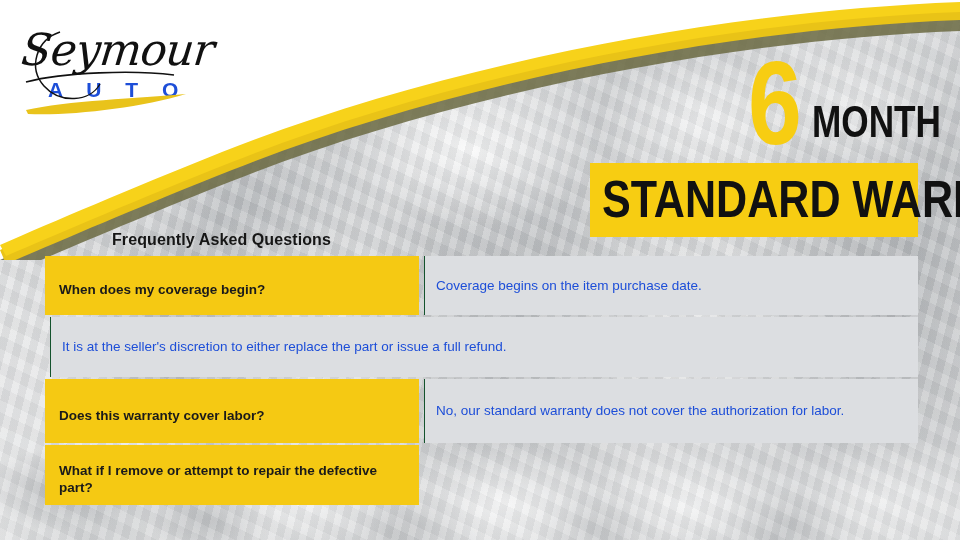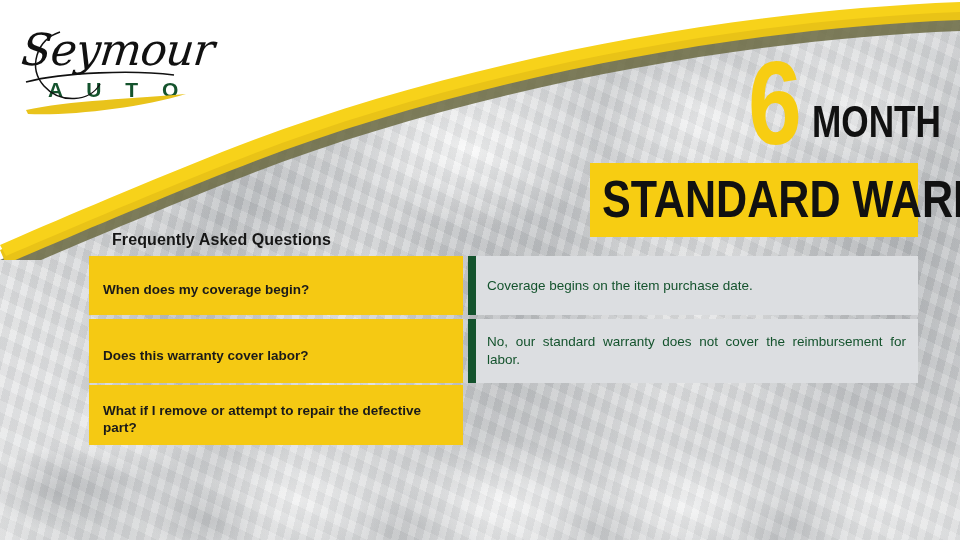--- a/index.html
+++ b/index.html
@@ -66,21 +66,21 @@
     color:#111;
     letter-spacing:-1px;
     transform: skewX(-6deg);
   }
   .logo-auto {
     position:absolute; left:30px; top:60px;
     font-family:"Liberation Sans", sans-serif;
     font-weight:700;
     font-size:21px;
     letter-spacing:9px;
-    color:#14532d;
+    color:#1d4ed8;
   }
 
   
   .six {
     position:absolute; left:748px; top:48px;
     font-family:"Liberation Sans", sans-serif;
     font-weight:700;
     font-size:118px;
     line-height:110px;
     color:#F7CD12;
@@ -133,35 +133,34 @@
     width:374px;
     background:#F5C913;
     color:#1a1a1a;
     font-weight:700;
     font-size:13.5px;
     line-height:17px;
     padding:12px 14px 4px 14px;
     box-sizing:border-box;
     display:flex;
     align-items:center;
-    margin-left:44px;
   }
   .gutter { width:5px; }
   .a-cell {
     flex:1;
     background:#dcdee1;
-    color:#14532d;
+    color:#1d4ed8;
     font-size:13.5px;
     line-height:18px;
     padding:12px 12px 12px 11px;
     box-sizing:border-box;
     text-align:justify;
     display:flex;
     align-items:center;
-    border-left:8px solid #14532d;
+    border-left:1px solid #14532d;
   }
   .r1 .q-cell, .r1 .a-cell { height:59px; }
   .r2 .q-cell, .r2 .a-cell { height:60px; }
   .r3 .q-cell, .r3 .a-cell { height:64px; }
   .r4 .q-cell, .r4 .a-cell { height:60px; }
 </style>
 </head>
 <body>
 
 <div id="slide">
@@ -200,25 +199,26 @@
   <div class="faq-title">Frequently Asked Questions</div>
 
   <div class="faq-table">
     <div class="faq-row r1">
       <div class="q-cell">When does my coverage begin?</div>
       <div class="gutter"></div>
       <div class="a-cell">Coverage begins on the item purchase date.</div>
     </div>
     <div class="faq-row r2">
       <div class="gutter"></div>
+      <div class="a-cell">It is at the seller's discretion to either replace the part or issue a full refund.</div>
     </div>
     <div class="faq-row r3">
       <div class="q-cell">Does this warranty cover labor?</div>
       <div class="gutter"></div>
-      <div class="a-cell">No, our standard warranty does not cover the reimbursement for labor.</div>
+      <div class="a-cell">No, our standard warranty does not cover the authorization for labor.</div>
     </div>
     <div class="faq-row r4">
       <div class="q-cell">What if I remove or attempt to repair the defective part?</div>
       <div class="gutter"></div>
     </div>
   </div>
 
 </div>
 
 </body></html>

